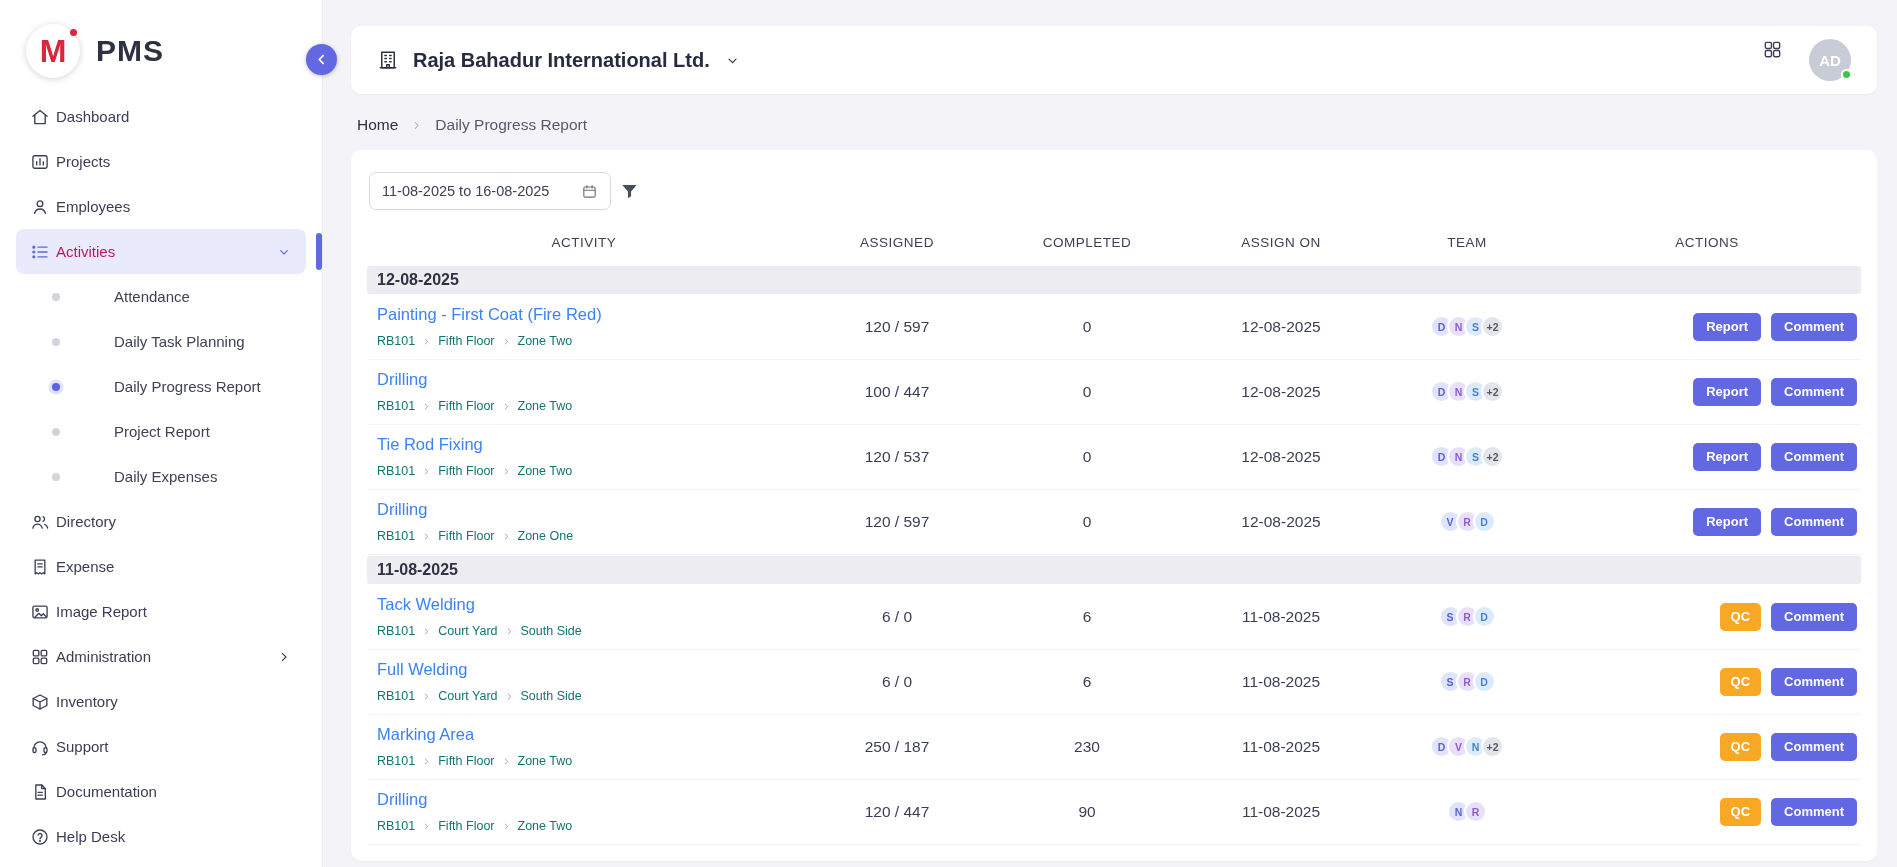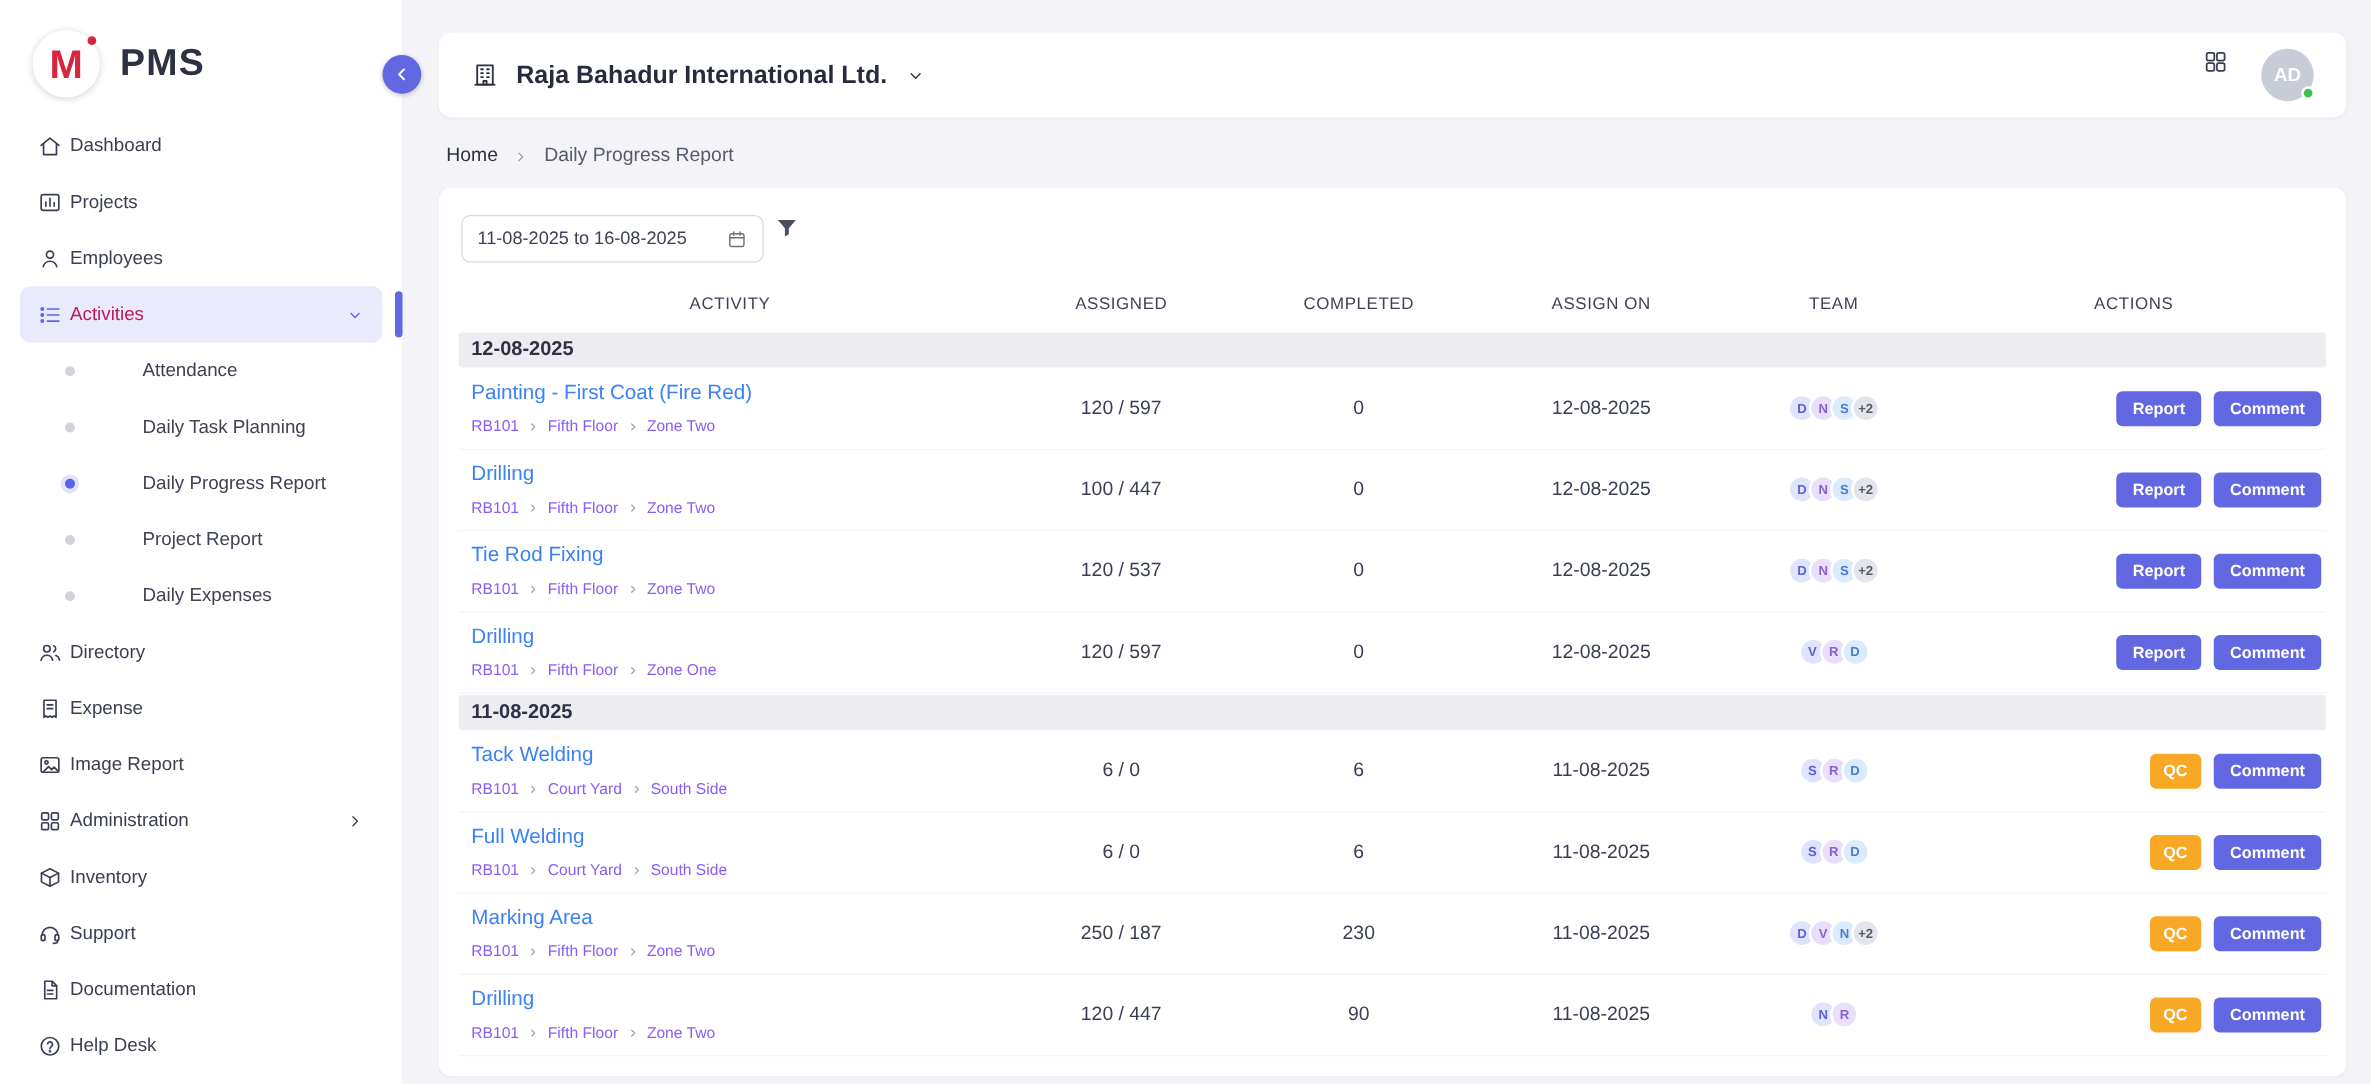--- a/index.html
+++ b/index.html
@@ -52,40 +52,40 @@
     background:#3ec44d;border:2px solid #fff}
 
   .breadcrumb{display:flex;align-items:center;gap:12px;margin:22px 6px 16px;font-size:15.5px}
   .bc-home{color:#2d3142;cursor:pointer}
   .bc-sep{display:flex;color:#8a8f9c}
   .bc-sep svg{width:13px;height:13px}
   .bc-cur{color:#565b6b}
 
   .content-card{background:#fff;border-radius:10px;padding:20px 16px;height:711px;overflow:hidden;
     box-shadow:0 1px 2px rgba(20,20,40,.04)}
-  .filter-row{display:flex;gap:8px;margin:2px 0 12px;padding-left:2px}
+  .filter-row{display:flex;align-items:center;gap:8px;margin:2px 0 12px;padding-left:2px}
   .date-input{width:242px;height:38px;border:1px solid #d8dae3;border-radius:7px;display:flex;
     align-items:center;justify-content:space-between;padding:0 12px;font-size:14.5px;color:#3c4254;
     cursor:text;background:#fff}
   .date-input .icon{color:#6a6f7e}
   .date-input .icon svg{width:17px;height:17px}
   .filter-btn{background:none;border:none;color:#4a4f5e;cursor:pointer;display:flex}
   .filter-btn .icon svg{width:21px;height:21px}
 
   
   .thead,.trow{display:grid;grid-template-columns:434px 192px 188px 200px 172px 1fr;align-items:center}
   .thead{padding:13px 0 15px;font-size:13.5px;font-weight:400;letter-spacing:.5px;color:#3f4254}
   .thead .hc{text-align:center}
   .group-row{background:#ededf1;font-weight:700;font-size:16px;color:#2f3145;padding:5px 10px;
     border-radius:3px;margin:1px 0}
   .trow{padding:10px 0 11px;border-bottom:1px solid #f4f4f7}
   .cell.num{text-align:center;font-size:15.5px;color:#3a3e52}
   .activity{padding-left:10px}
   .act-title{font-size:16.5px;color:#3b82f6;margin-bottom:10px}
-  .act-path{display:flex;align-items:center;gap:7px;font-size:12.5px;color:#8b5cf6}
+  .act-path{display:flex;align-items:center;gap:7px;font-size:12.5px;color:#0f766e}
   .path-sep{display:flex;color:#9aa0ab}
   .path-sep svg{width:9px;height:9px;display:block}
   .team{display:flex;justify-content:center;align-items:center}
   .t-av{width:23px;height:23px;border-radius:50%;border:2px solid #fff;display:flex;align-items:center;
     justify-content:center;font-size:10.5px;font-weight:700;margin-left:-6px;flex:none}
   .t-av:first-child{margin-left:0}
   .actions{display:flex;justify-content:flex-end;gap:10px;padding-right:4px}
   .btn{height:28px;border:none;border-radius:5px;color:#fff;font-size:13px;font-weight:600;
     padding:0 13px;cursor:pointer;font-family:inherit}
   .btn-primary{background:#6168e1}

